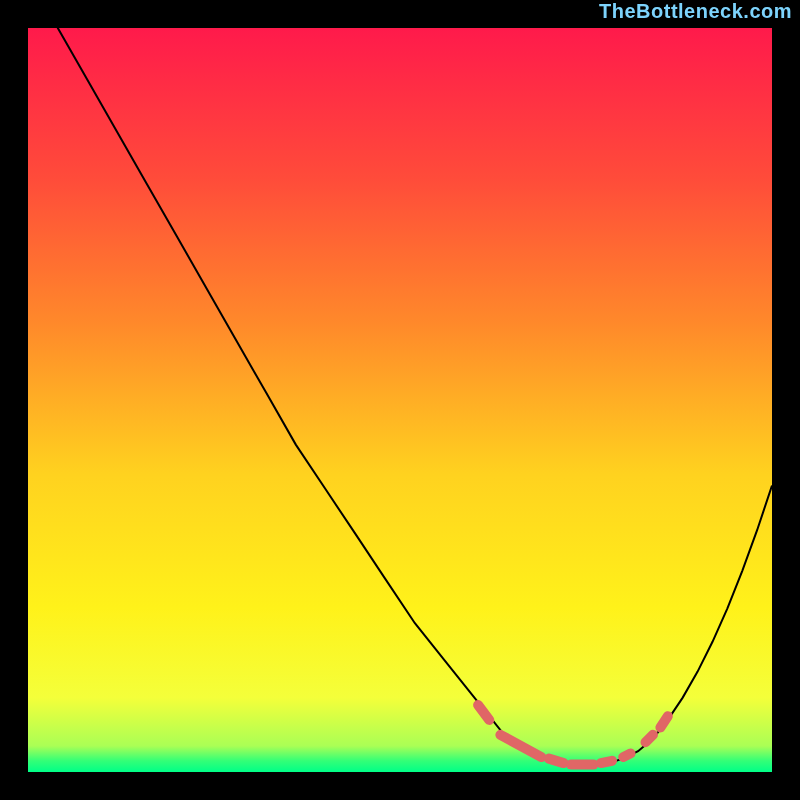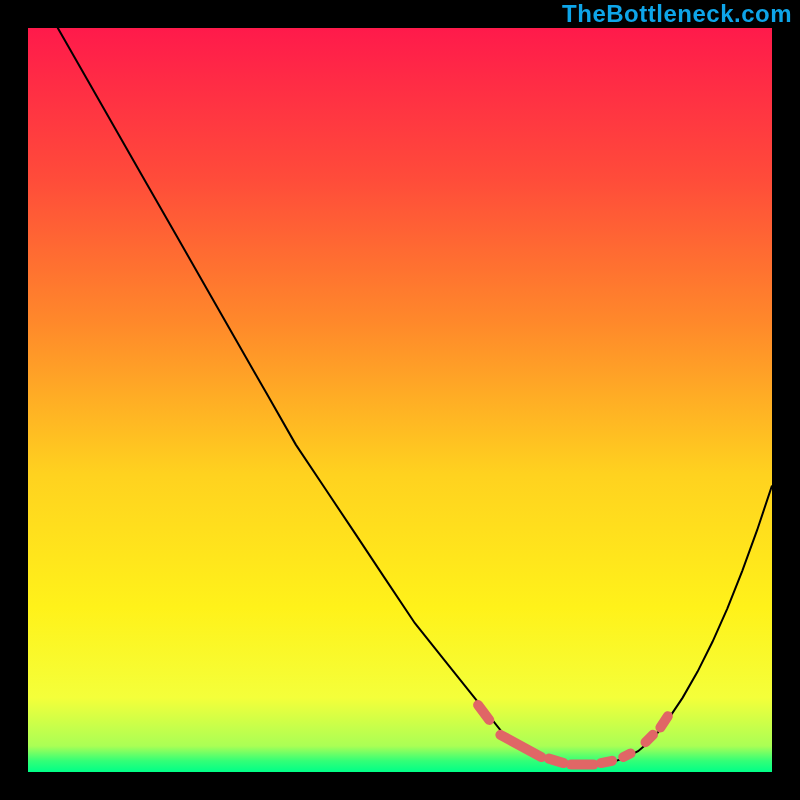--- a/index.html
+++ b/index.html
@@ -14,22 +14,22 @@
   .frame {
     position: relative;
     width: 800px;
     height: 800px;
     background: #000;
   }
   .watermark {
     position: absolute;
     top: 0;
     right: 8px;
-    color: #0ea5e9;
-    font-size: 24px;
+    color: #7dd3fc;
+    font-size: 20px;
     font-weight: bold;
     letter-spacing: 0.5px;
     user-select: none;
   }
   .plot-wrap {
     position: absolute;
     left: 28px;
     top: 28px;
     width: 744px;
     height: 744px;

